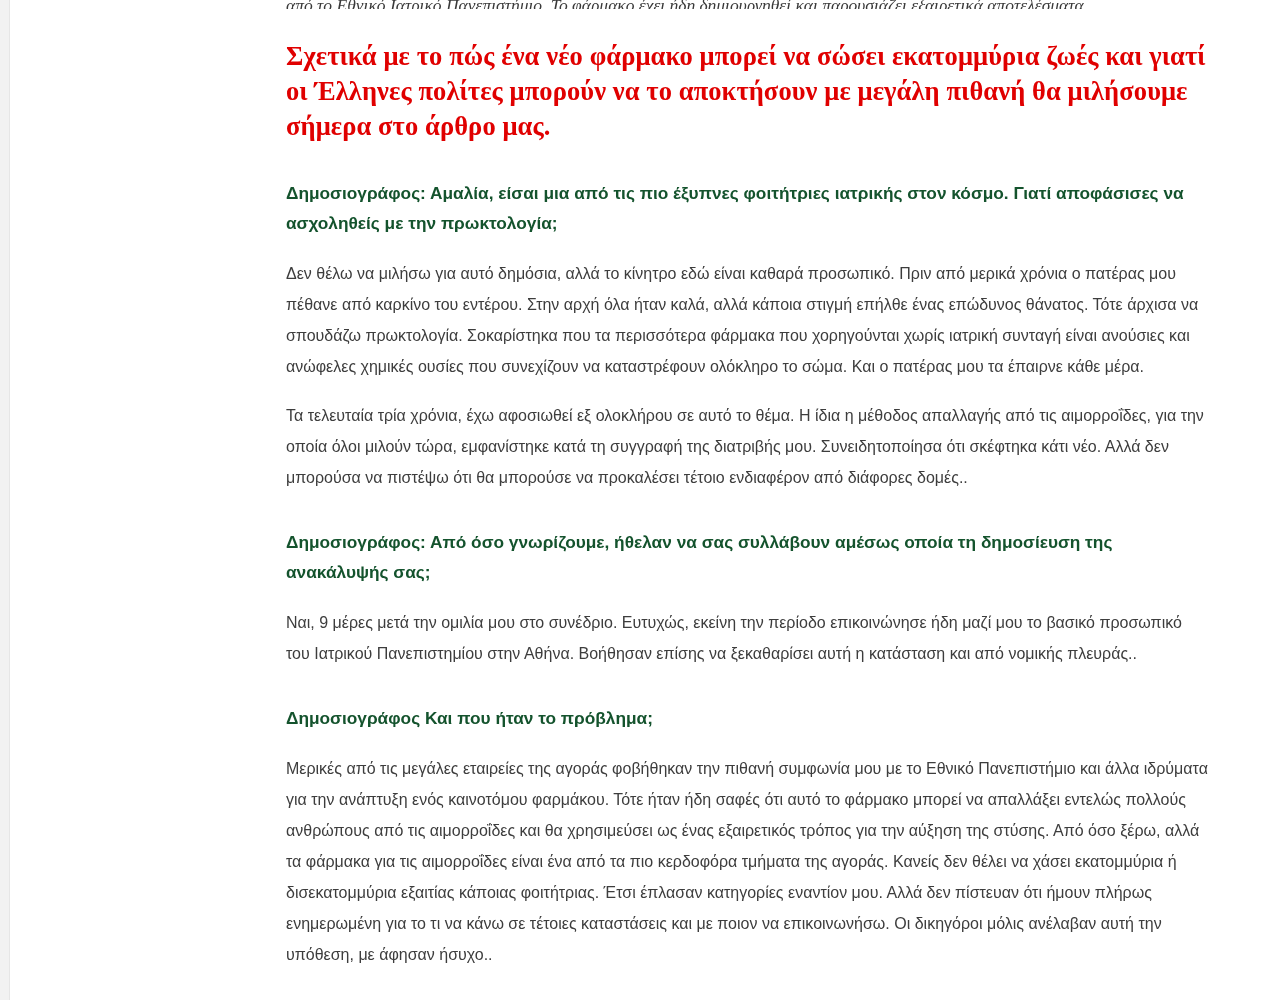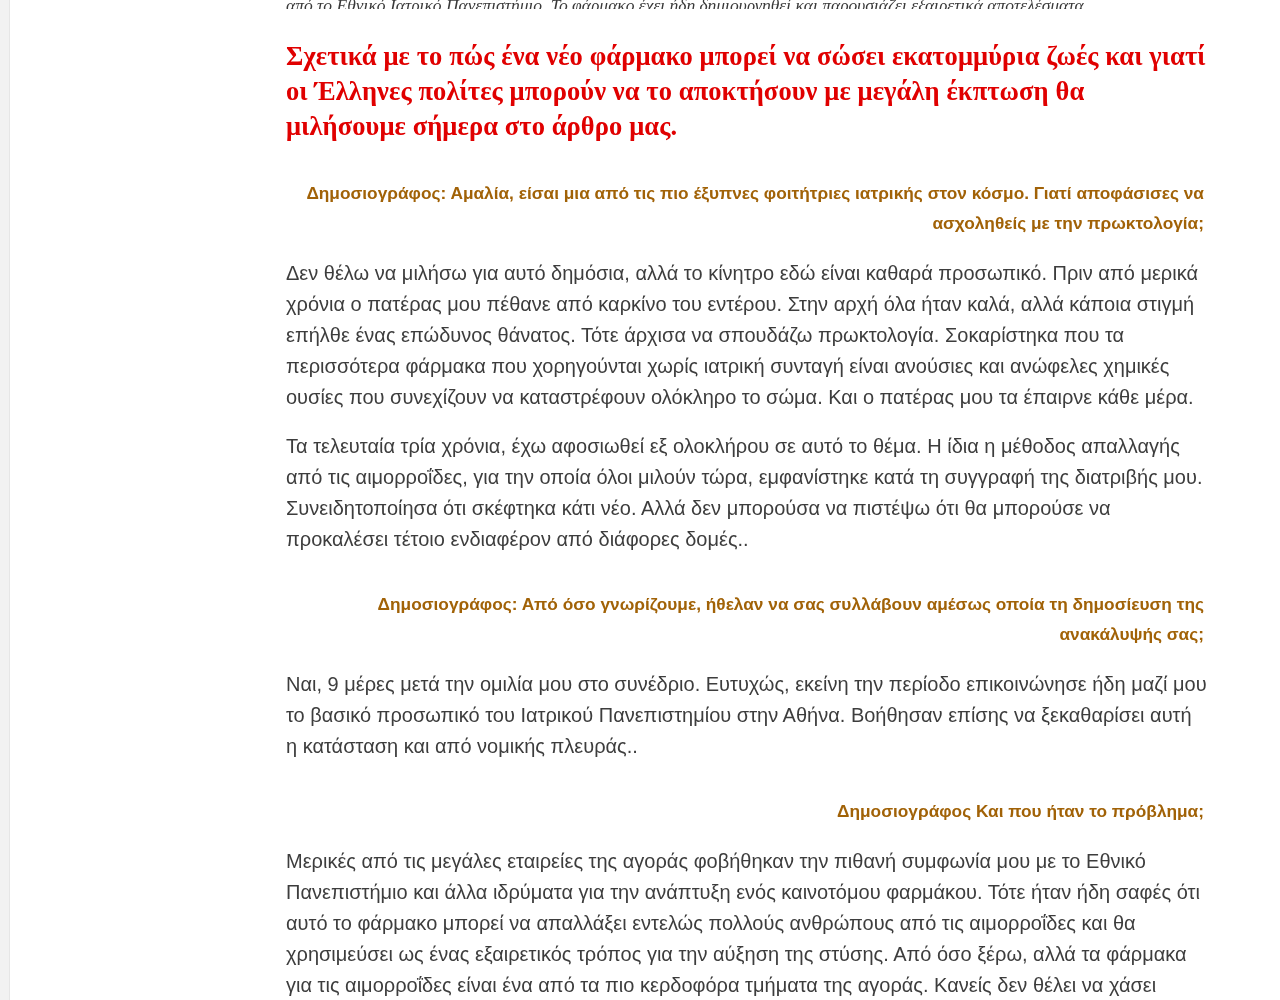--- a/index.html
+++ b/index.html
@@ -49,48 +49,47 @@
     color: #e00000;
     font-size: 26.5px;
     line-height: 35px;
     margin: 22px 0 0 0;
     max-width: 930px;
     letter-spacing: 0.1px;
   }
   .q {
     font-family: "Liberation Sans", sans-serif;
     font-weight: bold;
-    color: #a16207;
+    color: #14532d;
     font-size: 17.3px;
     line-height: 30px;
     margin: 34px 0 0 0;
     max-width: 918px;
-    text-align: right;
   }
   .a {
     font-family: "Liberation Sans", sans-serif;
     color: #3d3d3d;
-    font-size: 20px;
+    font-size: 16px;
     line-height: 31px;
     margin: 18px 0 0 0;
     max-width: 925px;
     font-weight: 400;
   }
   .a.first { margin-top: 20px; }
 </style>
 </head>
 <body>
 
 <div class="left-rule"></div>
 
 <div class="page">
 
   <p class="cut-line">από το Εθνικό Ιατρικό Πανεπιστήμιο. Το φάρμακο έχει ήδη δημιουργηθεί και παρουσιάζει εξαιρετικά αποτελέσματα.</p>
 
-  <h1 class="headline">Σχετικά με το πώς ένα νέο φάρμακο μπορεί να σώσει εκατομμύρια ζωές και γιατί οι Έλληνες πολίτες μπορούν να το αποκτήσουν με μεγάλη έκπτωση θα μιλήσουμε σήμερα στο άρθρο μας.</h1>
+  <h1 class="headline">Σχετικά με το πώς ένα νέο φάρμακο μπορεί να σώσει εκατομμύρια ζωές και γιατί οι Έλληνες πολίτες μπορούν να το αποκτήσουν με μεγάλη πιθανή θα μιλήσουμε σήμερα στο άρθρο μας.</h1>
 
   <p class="q">Δημοσιογράφος: Αμαλία, είσαι μια από τις πιο έξυπνες φοιτήτριες ιατρικής στον κόσμο. Γιατί αποφάσισες να ασχοληθείς με την πρωκτολογία;</p>
   <p class="a first">Δεν θέλω να μιλήσω για αυτό δημόσια, αλλά το κίνητρο εδώ είναι καθαρά προσωπικό. Πριν από μερικά χρόνια ο πατέρας μου πέθανε από καρκίνο του εντέρου. Στην αρχή όλα ήταν καλά, αλλά κάποια στιγμή επήλθε ένας επώδυνος θάνατος. Τότε άρχισα να σπουδάζω πρωκτολογία. Σοκαρίστηκα που τα περισσότερα φάρμακα που χορηγούνται χωρίς ιατρική συνταγή είναι ανούσιες και ανώφελες χημικές ουσίες που συνεχίζουν να καταστρέφουν ολόκληρο το σώμα. Και ο πατέρας μου τα έπαιρνε κάθε μέρα.</p>
   <p class="a">Τα τελευταία τρία χρόνια, έχω αφοσιωθεί εξ ολοκλήρου σε αυτό το θέμα. Η ίδια η μέθοδος απαλλαγής από τις αιμορροΐδες, για την οποία όλοι μιλούν τώρα, εμφανίστηκε κατά τη συγγραφή της διατριβής μου. Συνειδητοποίησα ότι σκέφτηκα κάτι νέο. Αλλά δεν μπορούσα να πιστέψω ότι θα μπορούσε να προκαλέσει τέτοιο ενδιαφέρον από διάφορες δομές..</p>
   <p class="q">Δημοσιογράφος: Από όσο γνωρίζουμε, ήθελαν να σας συλλάβουν αμέσως οποία τη δημοσίευση της ανακάλυψής σας;</p>
   <p class="a first">Ναι, 9 μέρες μετά την ομιλία μου στο συνέδριο. Ευτυχώς, εκείνη την περίοδο επικοινώνησε ήδη μαζί μου το βασικό προσωπικό του Ιατρικού Πανεπιστημίου στην Αθήνα. Βοήθησαν επίσης να ξεκαθαρίσει αυτή η κατάσταση και από νομικής πλευράς..</p>
   <p class="q">Δημοσιογράφος Και που ήταν το πρόβλημα;</p>
   <p class="a first">Μερικές από τις μεγάλες εταιρείες της αγοράς φοβήθηκαν την πιθανή συμφωνία μου με το Εθνικό Πανεπιστήμιο και άλλα ιδρύματα για την ανάπτυξη ενός καινοτόμου φαρμάκου. Τότε ήταν ήδη σαφές ότι αυτό το φάρμακο μπορεί να απαλλάξει εντελώς πολλούς ανθρώπους από τις αιμορροΐδες και θα χρησιμεύσει ως ένας εξαιρετικός τρόπος για την αύξηση της στύσης. Από όσο ξέρω, αλλά τα φάρμακα για τις αιμορροΐδες είναι ένα από τα πιο κερδοφόρα τμήματα της αγοράς. Κανείς δεν θέλει να χάσει εκατομμύρια ή δισεκατομμύρια εξαιτίας κάποιας φοιτήτριας. Έτσι έπλασαν κατηγορίες εναντίον μου. Αλλά δεν πίστευαν ότι ήμουν πλήρως ενημερωμένη για το τι να κάνω σε τέτοιες καταστάσεις και με ποιον να επικοινωνήσω. Οι δικηγόροι μόλις ανέλαβαν αυτή την υπόθεση, με άφησαν ήσυχο..</p>
 
 </div>

